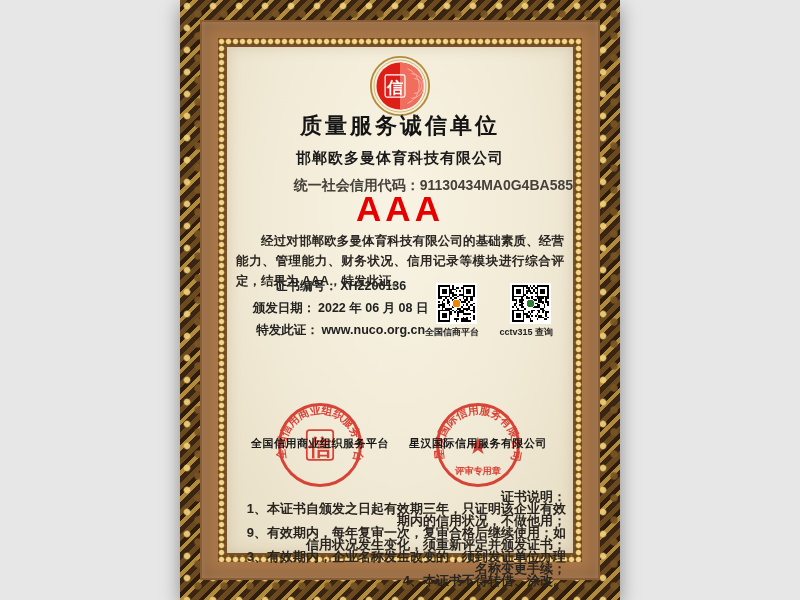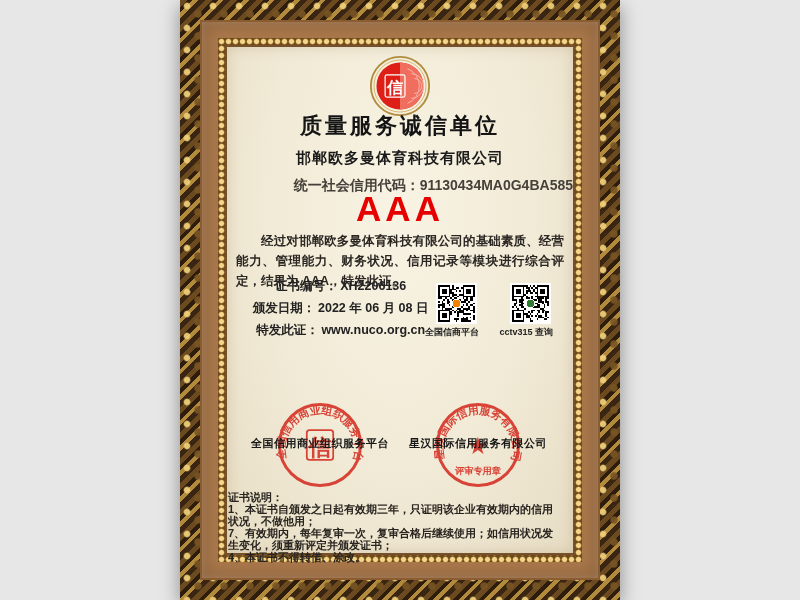--- a/index.html
+++ b/index.html
@@ -59,21 +59,21 @@
   .review .l1{width:100px;margin-left:2px;}
   .review .l2{width:112px;margin-left:20px;}
   .seal{width:88px;height:88px;opacity:.92;}
   .seal svg{width:100%;height:100%;display:block;}
   .seal-left{left:49px;top:354px;}
   .seal-right{left:207px;top:354px;}
   .org-name{top:389px;width:220px;text-align:center;font-size:11px;font-weight:bold;color:#161616;
     white-space:nowrap;z-index:3;letter-spacing:.5px;}
   .org-left{left:-17px;}
   .org-right{left:141px;}
-  .notes{left:1px;top:444px;width:332px;font-size:11px;line-height:12px;font-weight:bold;color:#28241f;}
+  .notes{left:7px;top:444px;width:332px;font-size:13px;line-height:12px;font-weight:bold;color:#28241f;text-align:right;}
   .notes .nt{margin:0;}
   .seal text, .seal textPath{font-family:"Liberation Sans","DejaVu Sans",sans-serif;}
 </style>
 </head>
 <body>
 
 <div class="frame">
  <div class="frame-mid">
   <div class="frame-bead">
    <div class="paper">
@@ -431,20 +431,21 @@
           <text x="50" y="83" text-anchor="middle" font-size="10.5" font-weight="bold" fill="#d6362a">评审专用章</text>
         </svg>
       </div>
 
       <div class="abs org-name org-left">全国信用商业组织服务平台</div>
       <div class="abs org-name org-right">星汉国际信用服务有限公司</div>
 
       <div class="abs notes">
         <p class="nt">证书说明：</p>
         <p class="nt">1、本证书自颁发之日起有效期三年，只证明该企业有效期内的信用状况，不做他用；</p>
-        <p class="nt">7、有效期内，每年复审一次，复审合格后继续使用；如信用状况发生变化，须重新评定并颁发证书；</p>
+        <p class="nt">9、有效期内，每年复审一次，复审合格后继续使用；如信用状况发生变化，须重新评定并颁发证书；</p>
+        <p class="nt">3、有效期内，企业名称发生改变的，须到发证单位办理名称变更手续；</p>
         <p class="nt">4、本证书不得转借、涂改。</p>
       </div>
 
    </div>
   </div>
  </div>
 </div>
 
 </body></html>

